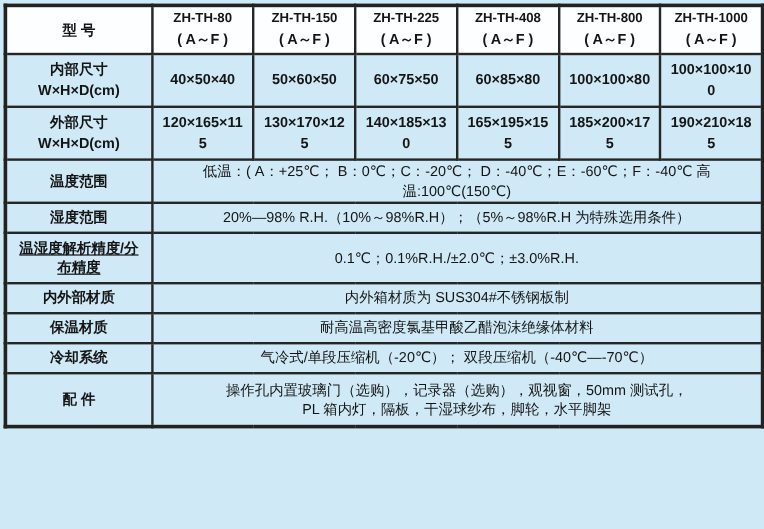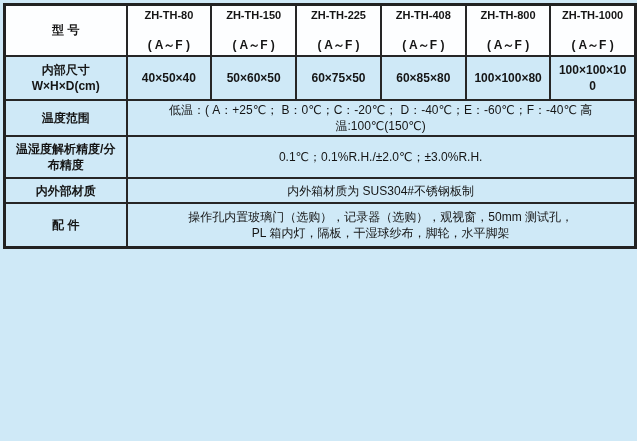--- a/index.html
+++ b/index.html
@@ -27,27 +27,27 @@
     font-size:12px;
     line-height:1.35;
     overflow:hidden;
   }
   tr.hdr th{
     background:#fdfeff;
     font-weight:bold;
     padding:2px 1px;
   }
   tr.hdr .m{font-size:11px;white-space:nowrap;letter-spacing:0;}
-  tr.hdr .v{font-size:12px;margin-top:14px;}
+  tr.hdr .v{font-size:12px;margin-top:2px;}
   td{background:#cfe9f7;}
   td.lbl{font-weight:bold;background:#cfe9f7;}
   td.dim{font-weight:bold;word-break:break-all;padding:1px 6px;}
   .pre{white-space:pre-line;}
   .h40{height:40px;}
-  .h38{height:38px;}
+  .h38{height:38px;text-decoration:underline;}
   .h21{height:21px;font-family:Liberation Serif, serif;}
 </style>
 </head>
 <body>
 
 <div class="page">
   <table class="spec">
     <colgroup>
       <col class="c-label">
       <col class="c-val">
@@ -91,40 +91,62 @@
       <td class="lbl pre h40">内部尺寸
 W×H×D(cm)</td>
       <td class="dim">40×50×40</td>
       <td class="dim">50×60×50</td>
       <td class="dim">60×75×50</td>
       <td class="dim">60×85×80</td>
       <td class="dim">100×100×80</td>
       <td class="dim">100×100×100</td>
     </tr>
 
+    <tr>
+      <td class="lbl pre h40">外部尺寸
+W×H×D(cm)</td>
+      <td class="dim">120×165×115</td>
+      <td class="dim">130×170×125</td>
+      <td class="dim">140×185×130</td>
+      <td class="dim">165×195×155</td>
+      <td class="dim">185×200×175</td>
+      <td class="dim">190×210×185</td>
+    </tr>
 
     <tr>
       <td class="lbl h21">温度范围</td>
       <td colspan="6">低温：( A：+25℃； B：0℃；C：-20℃； D：-40℃；E：-60℃；F：-40℃ 高温:100℃(150℃)</td>
     </tr>
 
+    <tr>
+      <td class="lbl h21">湿度范围</td>
+      <td colspan="6">20%—98% R.H.（10%～98%R.H）；（5%～98%R.H 为特殊选用条件）</td>
+    </tr>
 
     <tr>
       <td class="lbl h38">温湿度解析精度/分布精度</td>
       <td colspan="6">0.1℃；0.1%R.H./±2.0℃；±3.0%R.H.</td>
     </tr>
 
 
 
     <tr>
       <td class="lbl h21">内外部材质</td>
       <td colspan="6">内外箱材质为 SUS304#不锈钢板制</td>
     </tr>
 
+    <tr>
+      <td class="lbl h21">保温材质</td>
+      <td colspan="6">耐高温高密度氯基甲酸乙醋泡沫绝缘体材料</td>
+    </tr>
 
+    <tr>
+      <td class="lbl h21">冷却系统</td>
+      <td colspan="6">气冷式/单段压缩机（-20℃）； 双段压缩机（-40℃—-70℃）</td>
+    </tr>
 
 
     <tr>
       <td class="lbl h40">配 件</td>
       <td colspan="6" class="pre">操作孔内置玻璃门（选购），记录器（选购），观视窗，50mm 测试孔，
 PL 箱内灯，隔板，干湿球纱布，脚轮，水平脚架</td>
     </tr>
 
   </tbody>
     </table>

